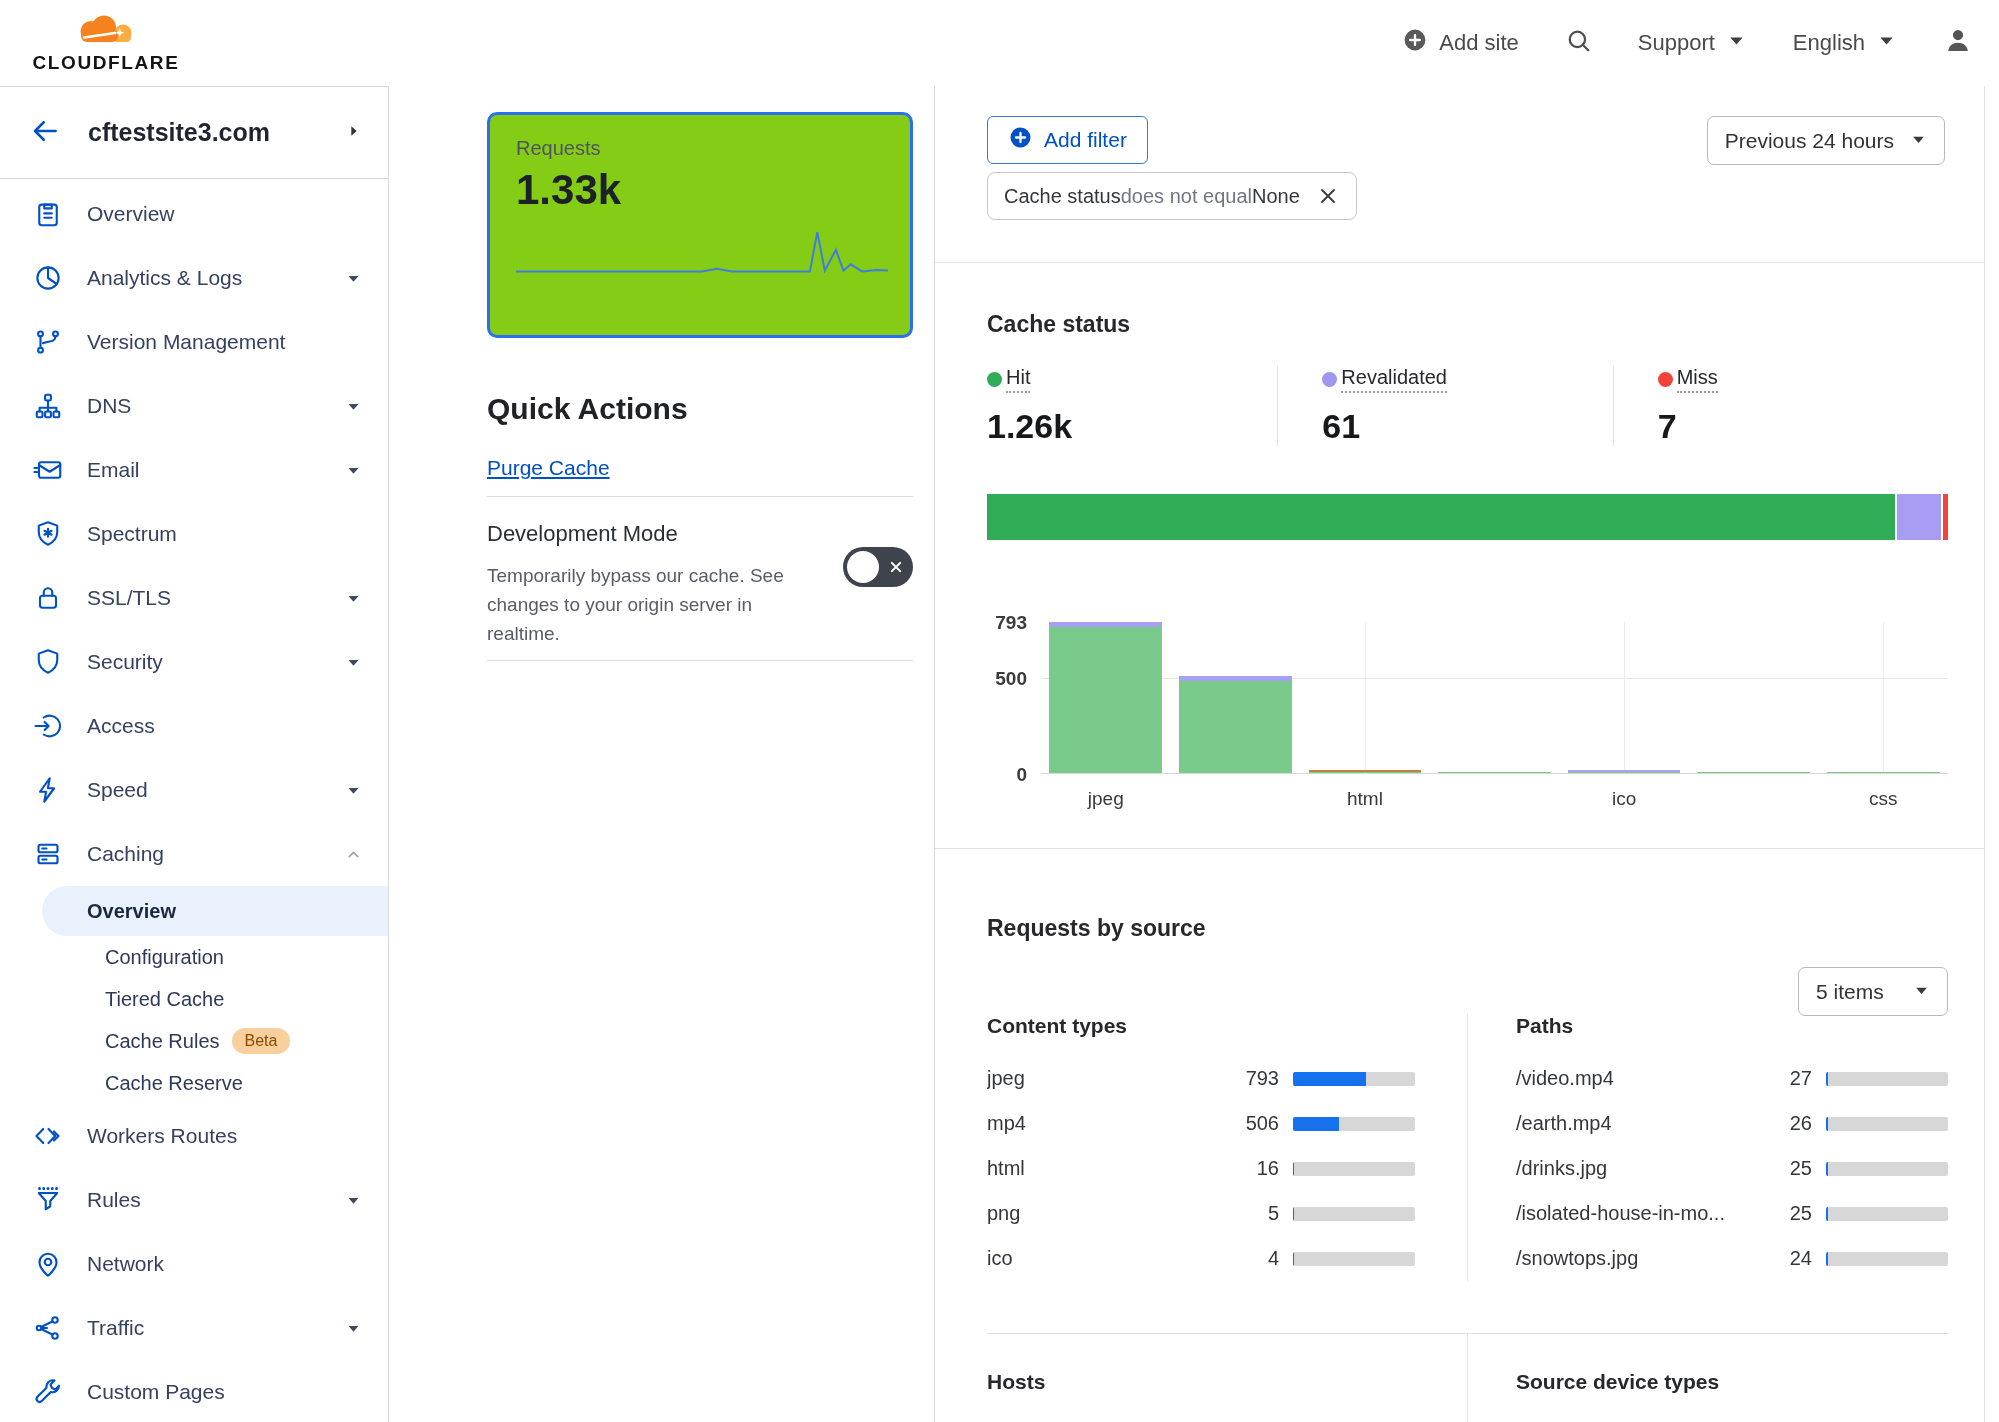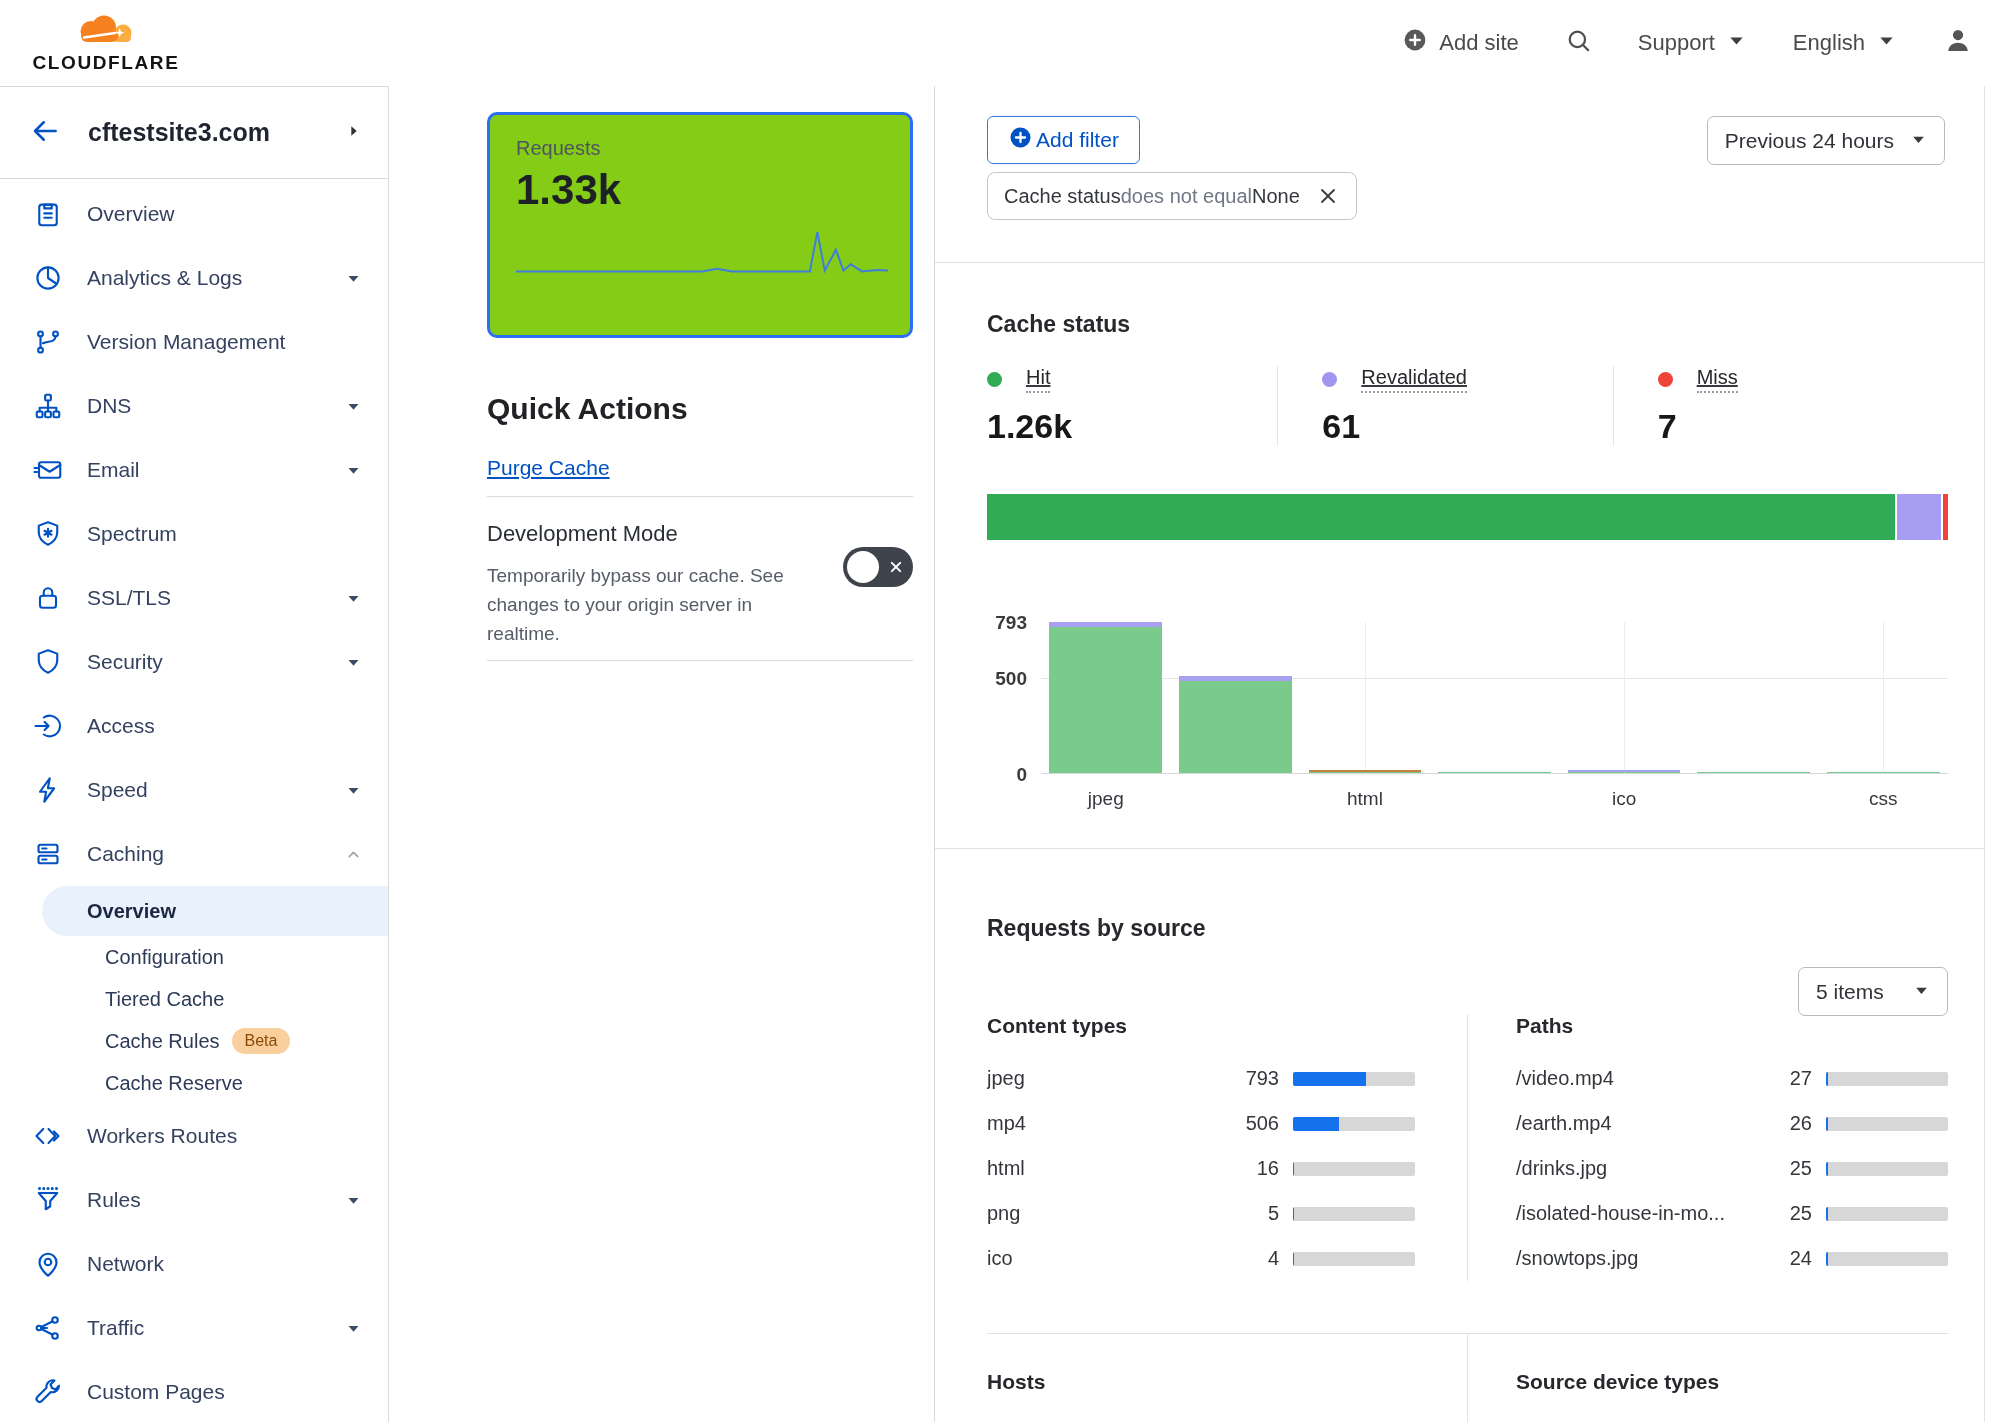--- a/index.html
+++ b/index.html
@@ -39,33 +39,33 @@
   .devmode { margin-top:24px; position:relative; width:426px; }
   .dm-title { font-size:22px; color:#2a2e35; }
   .dm-desc { margin-top:14px; font-size:19px; line-height:29px; color:#565d68; width:300px; }
   .toggle { position:absolute; top:26px; right:0; width:70px; height:40px; border-radius:20px; background:#3f444c; display:flex; align-items:center; cursor:pointer; }
   .knob { width:32px; height:32px; border-radius:50%; background:#fff; margin-left:4px; }
   .toggle-x { display:flex; margin-left:7px; }
   
   .right-col { flex:1; position:relative; border-left:1px solid #d9d9d9; background:#fff; }
   .right-col::after { content:""; position:absolute; right:14px; top:0; bottom:0; width:1px; background:#e3e3e3; }
   .filter-row { position:relative; margin:30px 54px 0 52px; }
-  .add-filter { display:inline-flex; align-items:center; gap:3px; height:48px; border:1px solid #3b76d9; border-radius:6px; padding:0 20px; font-size:21px; color:#0051c3; background:#fff; cursor:pointer; }
+  .add-filter { display:inline-flex; align-items:center; gap:11px; height:48px; border:1px solid #3b76d9; border-radius:6px; padding:0 20px; font-size:21px; color:#0051c3; background:#fff; cursor:pointer; }
   .chip { margin-top:8px; display:inline-flex; align-items:center; height:48px; border:1px solid #c6c6c6; border-radius:8px; padding:0 16px; font-size:20px; color:#33363c; background:#fff; }
   .chip .op { color:#707683; margin:0 0; }
   .chip .close { margin-left:16px; display:flex; cursor:pointer; }
   .dropdown-btn { display:inline-flex; align-items:center; justify-content:space-between; gap:16px; height:49px; border:1px solid #b9b9b9; border-radius:7px; padding:0 17px; font-size:21px; color:#2f3338; background:#fff; cursor:pointer; }
   .time-range { position:absolute; top:0; right:0; }
   .hr-main { border:none; border-top:1px solid #e0e0e0; margin:42px 14px 0 0; }
   .right-inner { padding:0 51px 0 52px; position:relative; }
   .cs-title { margin-top:48px; font-size:23px; font-weight:bold; color:#26282c; }
   .stats { display:flex; margin-top:28px; }
   .stat { flex:1; }
   .stat + .stat { border-left:1px solid #e3e3e3; padding-left:44px; }
-  .stat-top { display:flex; align-items:center; gap:24px;text-decoration:underline; }
+  .stat-top { display:flex; align-items:center; gap:4px; }
   .dot { width:15px; height:15px; border-radius:50%; flex:none; }
   .stat-label { font-size:20px; color:#26282c; border-bottom:2px dotted #9b9b9b; padding-bottom:2px; cursor:pointer; }
   .stat-value { font-size:34px; font-weight:bold; color:#17181a; margin-top:14px; }
   .stackbar { display:flex; height:46px; margin-top:48px; overflow:hidden; }
   .stackbar .seg { height:100%; }
   .chart { margin-top:82px; display:flex; }
   .chart-y { width:54px; position:relative; flex:none; }
   .ytick { position:absolute; right:14px; font-size:19px; font-weight:600; color:#3b3b3b; }
   .plot { flex:1; height:152px; position:relative; border-bottom:1px solid #d7d7d7; }
   .gl-h { position:absolute; left:0; right:0; height:1px; background:#e6e6e6; }

